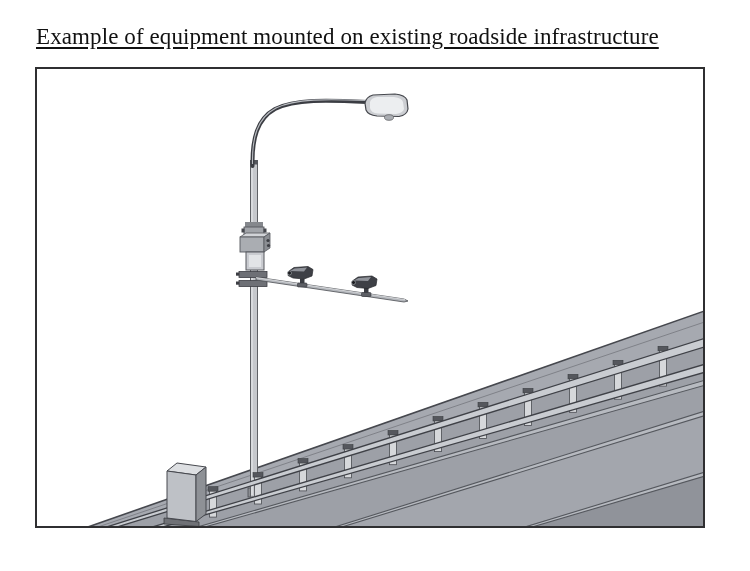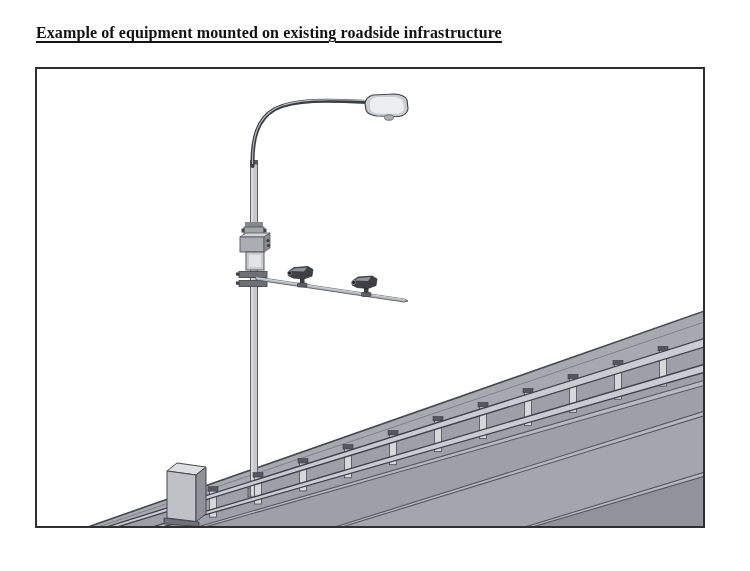--- a/index.html
+++ b/index.html
@@ -1,19 +1,19 @@
 <!DOCTYPE html>
 <html><head>
 <meta charset="utf-8">
 <style>
   html,body{margin:0;padding:0;background:#ffffff;width:750px;height:571px;overflow:hidden;}
   body{font-family:"Liberation Serif", serif;position:relative;}
   .doc-title{
     position:absolute;left:36px;top:24px;margin:0;
-    font-size:16px;font-weight:bold;color:#111;
+    font-size:23px;font-weight:normal;color:#111;
     text-decoration:underline;text-decoration-thickness:1.5px;text-underline-offset:3px;
     letter-spacing:.1px;white-space:nowrap;
   }
   .figure-frame{
     position:absolute;left:35px;top:67px;width:666px;height:457px;
     border:2px solid #2f2f31;background:#ffffff;overflow:hidden;
   }
   svg{display:block;}
 </style>
 </head>

